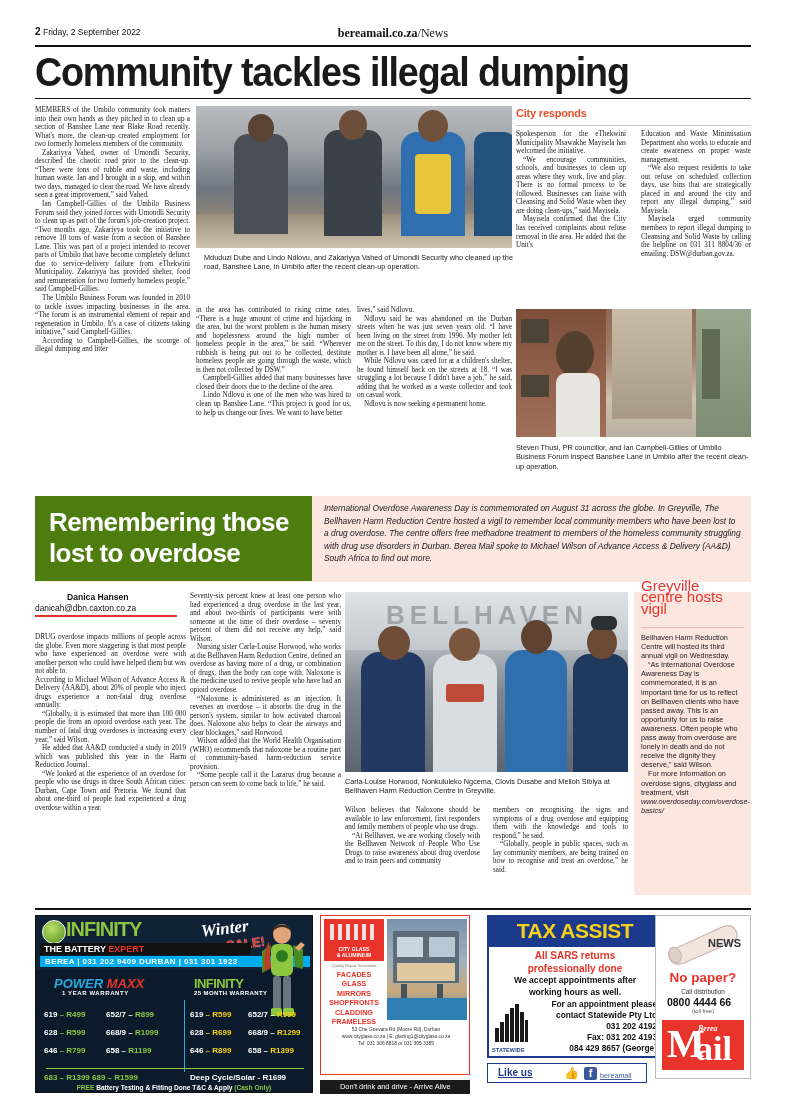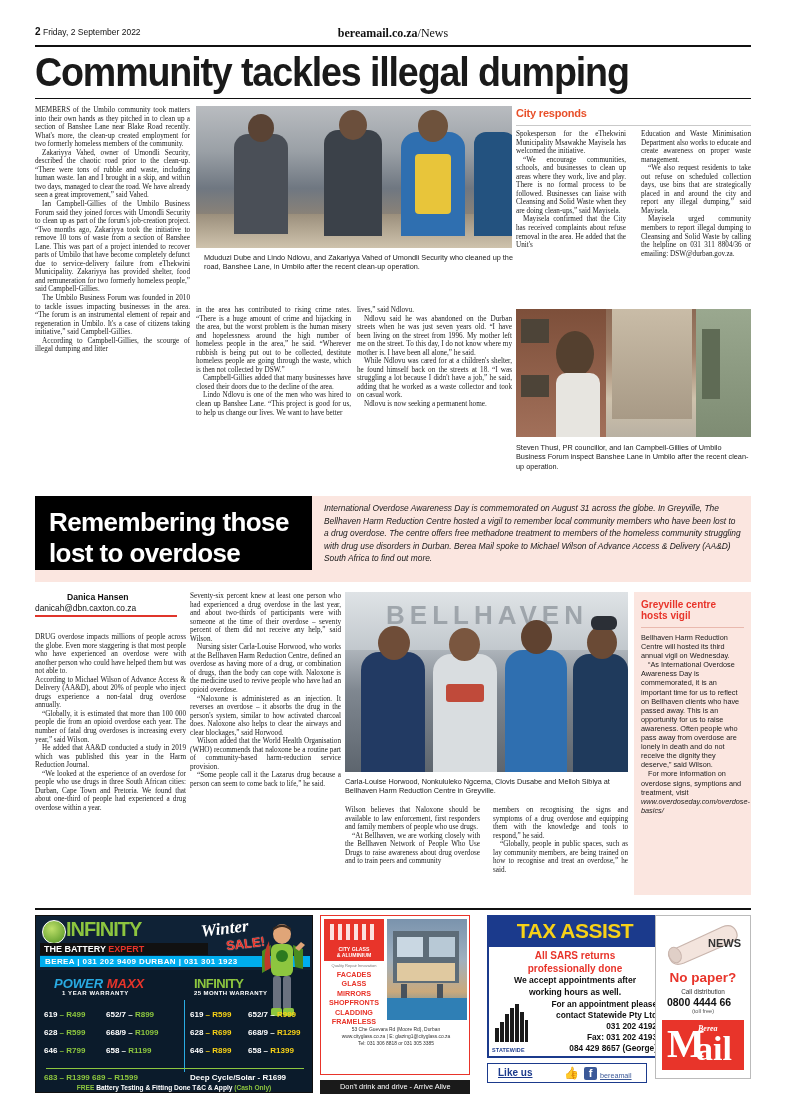--- a/index.html
+++ b/index.html
@@ -33,56 +33,56 @@
   .photo{position:absolute;overflow:hidden;background:#8a9099;}
   .ph-inner{position:absolute;inset:0;}
 
   
   .sec-head{position:absolute;font-family:"Liberation Sans",sans-serif;font-weight:bold;
     font-size:11px;color:#e8502a;letter-spacing:-.2px;}
   .hr-orange{position:absolute;height:1px;background:#c9c9c9;}
 
   
   .banner{position:absolute;left:35px;top:496px;width:716px;height:86px;background:#fbe6e0;}
-  .banner-red{position:absolute;left:35px;top:496px;width:277px;height:74px;background:#000000;}
+  .banner-red{position:absolute;left:35px;top:496px;width:277px;height:85px;background:#4d7c0f;}
   .banner-red .t{position:absolute;left:14px;top:11px;width:258px;font-family:"Liberation Sans",sans-serif;
     font-weight:bold;font-size:26px;line-height:31px;color:#fff;letter-spacing:-.6px;}
   .banner-txt{position:absolute;left:324px;top:502px;width:418px;font-family:"Liberation Sans",sans-serif;
     font-style:italic;font-size:8.4px;line-height:12.6px;color:#1a1a1a;}
 
   
   .byline{position:absolute;left:35px;top:592px;width:150px;font-family:"Liberation Sans",sans-serif;}
   .byline .n{font-weight:bold;font-size:8.6px;color:#111;padding-left:32px;}
   .byline .e{font-size:8.4px;color:#111;margin-top:1px;}
   .byline .u{margin-top:2px;width:142px;height:1.6px;background:#e0352b;}
 
   
   .pinkbox{position:absolute;left:634px;top:592px;width:117px;height:303px;background:#fbe6e0;}
-  .pink-head{position:absolute;left:641px;top:599px;width:104px;font-family:"Liberation Sans",sans-serif;
-    font-weight:bold;font-size:10px;line-height:11.4px;color:#e8342a;}
+  .pink-head{position:absolute;left:641px;top:580px;width:104px;font-family:"Liberation Sans",sans-serif;
+    font-weight:normal;font-size:15px;line-height:11.4px;color:#e8342a;}
   .pink-rule{position:absolute;left:641px;top:627px;width:103px;height:1px;background:#e9b9ae;}
   .pink-body{position:absolute;left:641px;top:633px;width:104px;font-family:"Liberation Sans",sans-serif;
     font-size:7.3px;line-height:9.1px;color:#1a1a1a;}
   .pink-body p{margin:0;text-indent:0;}
   .pink-body p.ind{text-indent:7px;}
   .pink-body i{font-style:italic;}
 
   
   .ads-rule{position:absolute;left:35px;top:908px;width:716px;height:1.6px;background:#111;}
 
   
   .ad-inf{position:absolute;left:35px;top:915px;width:278px;height:178px;background:#0b1b2b;
     border:1px solid #111;box-sizing:border-box;}
   .inf-top{position:absolute;left:0;top:0;width:100%;height:54px;background:#0f2236;}
   .inf-logo{position:absolute;left:30px;top:4px;font-family:"Liberation Sans",sans-serif;font-weight:bold;
     font-size:20px;color:#8dc63f;letter-spacing:-1px;line-height:19px;}
   .inf-logo .b2{display:block;font-size:11px;color:#fff;letter-spacing:2px;margin-top:-1px;}
   .inf-circle{position:absolute;left:6px;top:4px;width:22px;height:22px;border-radius:50%;
     background:radial-gradient(circle at 40% 35%,#bfe06a,#4b8f1f);border:1.5px solid #fff;}
-  .inf-bar1{position:absolute;left:4px;top:27px;width:168px;height:12px;background:#111;
+  .inf-bar1{position:absolute;left:4px;top:27px;width:211px;height:12px;background:#111;
     font-family:"Liberation Sans",sans-serif;font-weight:bold;font-size:9px;color:#fff;
     line-height:12px;padding-left:4px;box-sizing:border-box;}
   .inf-bar1 em{color:#e8342a;font-style:normal;}
   .inf-bar2{position:absolute;left:4px;top:40px;width:270px;height:11px;background:#00aeef;
     font-family:"Liberation Sans",sans-serif;font-weight:bold;font-size:8px;color:#fff;
     line-height:11px;padding-left:5px;box-sizing:border-box;letter-spacing:.4px;}
   .inf-winter{position:absolute;left:165px;top:3px;font-family:"Liberation Serif",serif;font-style:italic;
     font-weight:bold;font-size:17px;color:#fff;transform:rotate(-7deg);}
   .inf-sale{position:absolute;left:190px;top:20px;font-family:"Liberation Sans",sans-serif;
     font-weight:bold;font-size:13px;color:#e8342a;transform:rotate(-7deg);text-shadow:0 0 1px #fff;}
@@ -308,21 +308,21 @@
     <p class="noind">members on recognising the signs and symptoms of a drug overdose and equipping them with the knowledge and tools to respond,” he said.</p>
     <p>“Globally, people in public spaces, such as lay community members, are being trained on how to recognise and treat an overdose,” he said.</p>
   </div>
 
   <div class="pinkbox"></div>
   <div class="pink-head">Greyville centre hosts vigil</div>
   <div class="pink-rule"></div>
   <div class="pink-body">
     <p>Bellhaven Harm Reduction Centre will hosted its third annual vigil on Wednesday.</p>
     <p class="ind">“As International Overdose Awareness Day is commemorated, it is an important time for us to reflect on Bellhaven clients who have passed away. This is an opportunity for us to raise awareness. Often people who pass away from overdose are lonely in death and do not receive the dignity they deserve,” said Wilson.</p>
-    <p class="ind"><span>For more information on overdose signs, symptions and treatment, visit </span><i>www.overdoseday.com/overdose-basics/</i></p>
+    <p class="ind"><span>For more information on overdose signs, cityglass and treatment, visit </span><i>www.overdoseday.com/overdose-basics/</i></p>
   </div>
 
   <div class="ads-rule"></div>
 
   <div class="ad-inf">
     <div class="inf-top"></div>
     <div class="inf-circle"></div>
     <div class="inf-logo">
       <span>INFINITY</span>
       <span class="b2">BATTERY</span>

